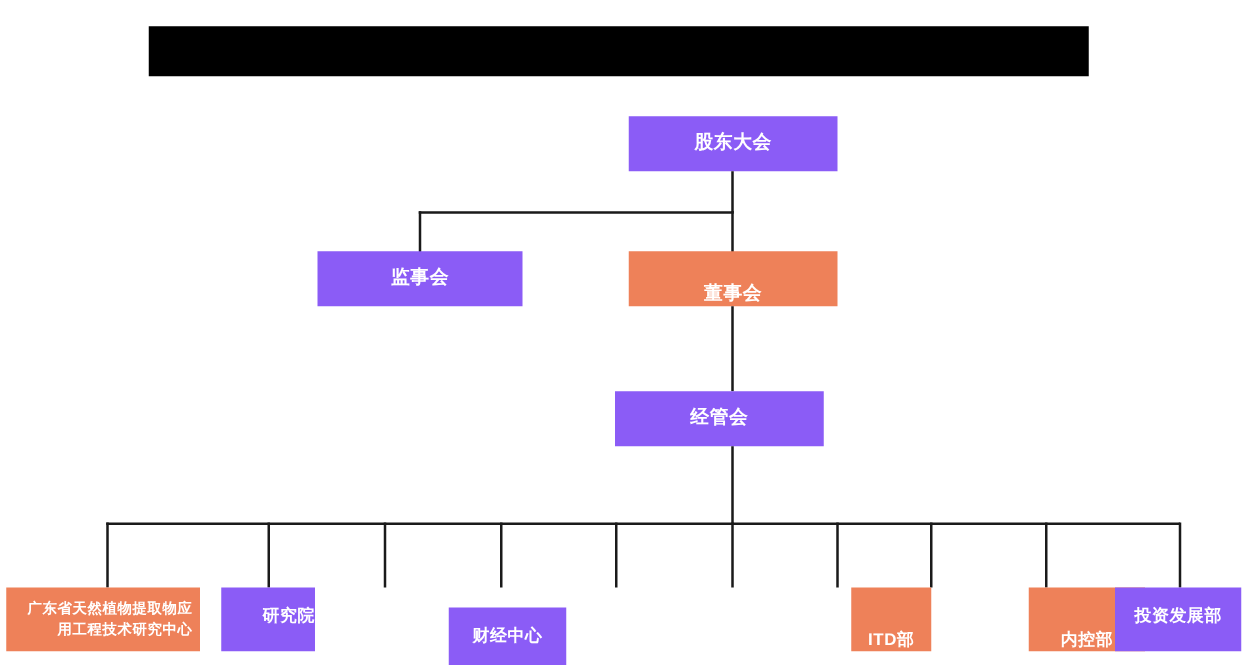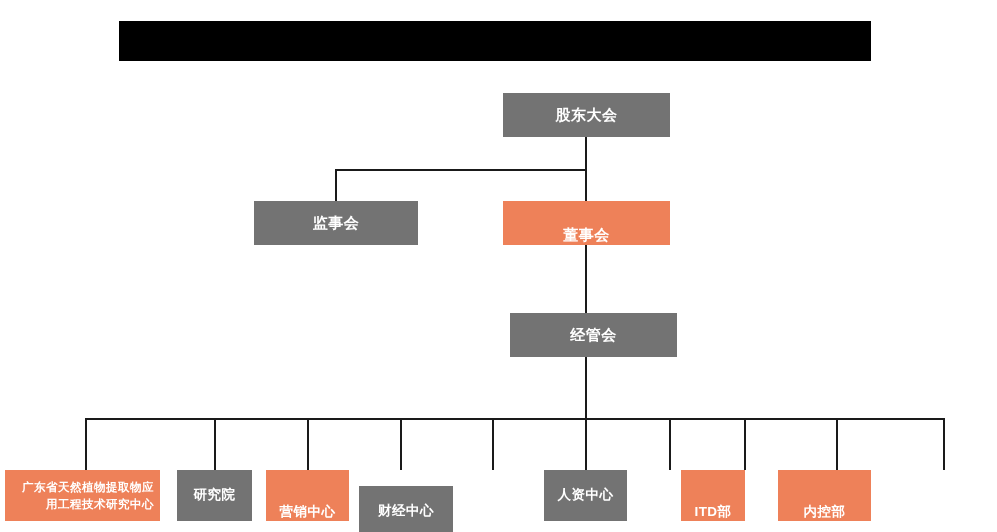--- a/index.html
+++ b/index.html
@@ -27,21 +27,21 @@
     display: flex;
     align-items: center;
     justify-content: center;
     text-align: center;
     color: #ffffff;
     line-height: 1.25;
     letter-spacing: 0.5px;
     font-weight: bold;
     user-select: none;
   }
-  .node.deep   { background: #737373; }
+  .node.deep   { background: #8b5cf6; font-family: Liberation Mono, monospace; }
   .node.light  { background: #EE8159; align-items: flex-end; }
 
   .node-l1 { font-size: 15px; }
   .node-l2 { font-size: 15px; }
   .node-l3 { font-size: 15px; }
   .node-l4 { font-size: 13.5px; }
   .node-l4.small { font-size: 11.5px; line-height: 1.45; padding: 0 6px; }
 
   .conn {
     position: absolute;
@@ -72,21 +72,21 @@
   <div class="node deep node-l2" style="left:254px; top:201px; width:164px; height:44px;">
     <span>监事会</span>
   </div>
 
   <div class="node light node-l2" style="left:503px; top:201px; width:167px; height:44px;">
     <span>董事会</span>
   </div>
 
   <div class="conn v" style="left:585px; top:245px; height:68px;"></div>
 
-  <div class="node deep node-l3" style="left:510px; top:313px; width:167px; height:44px;">
+  <div class="node deep node-l3" style="left:492px; top:313px; width:167px; height:44px;">
     <span>经管会</span>
   </div>
 
   <div class="conn v" style="left:585px; top:357px; height:62px;"></div>
   <div class="conn h" style="left:85px; top:418px; width:859px;"></div>
 
   <div class="conn v" style="left:85px;  top:418px; height:52px;"></div>
   <div class="conn v" style="left:214px; top:418px; height:52px;"></div>
   <div class="conn v" style="left:307px; top:418px; height:52px;"></div>
   <div class="conn v" style="left:400px; top:418px; height:52px;"></div>
@@ -95,40 +95,37 @@
   <div class="conn v" style="left:669px; top:418px; height:52px;"></div>
   <div class="conn v" style="left:744px; top:418px; height:52px;"></div>
   <div class="conn v" style="left:836px; top:418px; height:52px;"></div>
   <div class="conn v" style="left:943px; top:418px; height:52px;"></div>
 
   <div class="node light node-l4 small" style="left:5px; top:470px; width:155px; height:51px; flex-direction:column;">
     <span>广东省天然植物提取物应</span>
     <span>用工程技术研究中心</span>
   </div>
 
-  <div class="node deep node-l4" style="left:177px; top:470px; width:75px; height:51px;">
+  <div class="node deep node-l4" style="left:177px; top:470px; width:75px; height:51px;justify-content:flex-end;">
     <span>研究院</span>
   </div>
 
-  <div class="node light node-l4" style="left:266px; top:470px; width:83px; height:51px;">
-    <span>营销中心</span>
-  </div>
 
   <div class="node deep node-l4" style="left:359px; top:486px; width:94px; height:51px;">
     <span>财经中心</span>
   </div>
 
 
-  <div class="node deep node-l4" style="left:544px; top:470px; width:83px; height:51px;">
-    <span>人资中心</span>
-  </div>
 
   <div class="node light node-l4" style="left:637px; top:470px; width:64px; height:51px;margin-left:44px;">
     <span>ITD部</span>
   </div>
 
 
-  <div class="node light node-l4" style="left:778px; top:470px; width:93px; height:51px;">
+  <div class="node light node-l4" style="left:823px; top:470px; width:93px; height:51px;">
     <span>内控部</span>
   </div>
 
+  <div class="node deep node-l4" style="left:892px; top:470px; width:101px; height:51px;">
+    <span>投资发展部</span>
+  </div>
 
 </div>
 
 </body></html>

